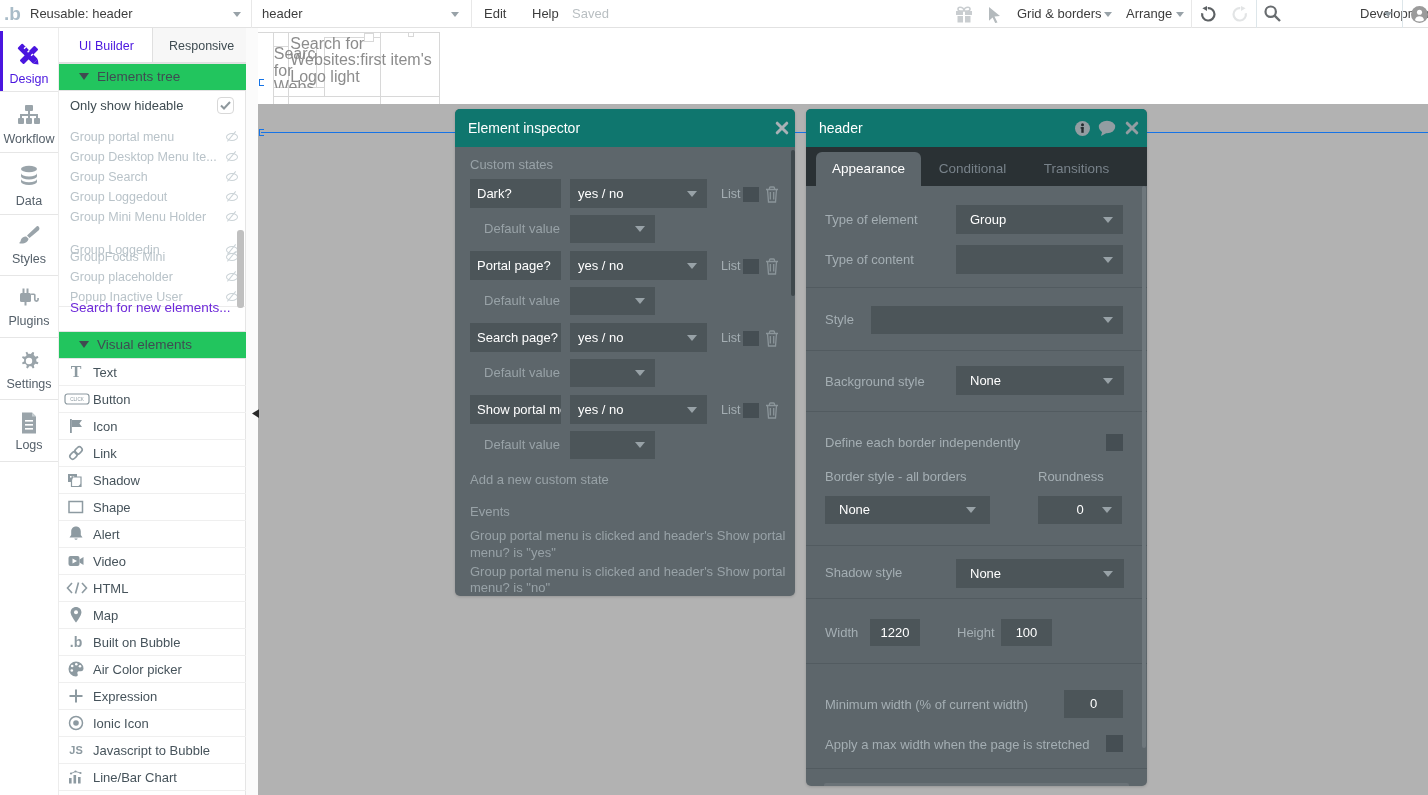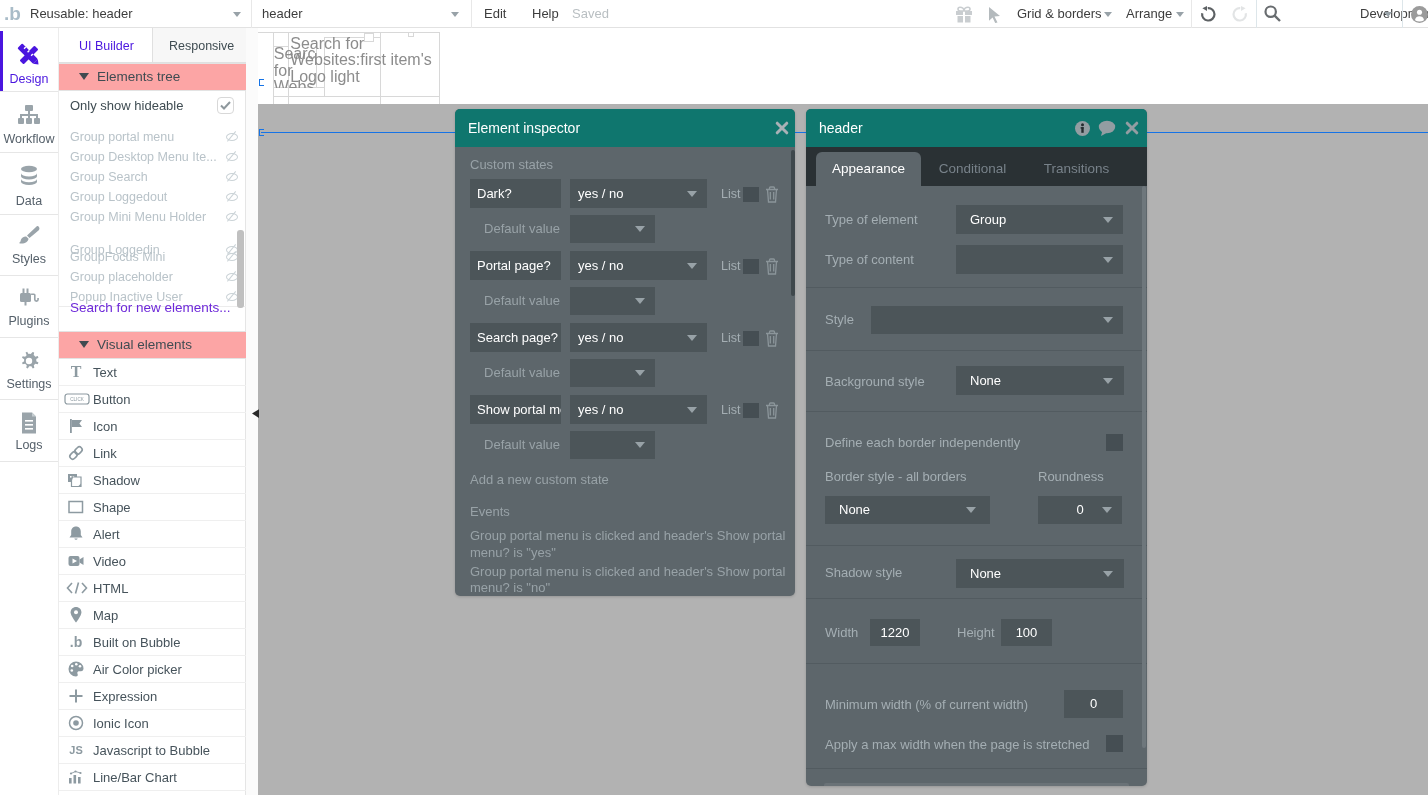--- a/index.html
+++ b/index.html
@@ -20,21 +20,21 @@
 
 #sidebar { position:absolute; left:0; top:28px; width:58px; height:767px; background:#fff; z-index:25; }
 #sidebar .sep { position:absolute; left:0; width:58px; height:1px; background:#e6e6e6; }
 #sidebar .lbl { position:absolute; width:58px; text-align:center; font-size:12.5px; color:#55606a; }
 #sidebar .icon { position:absolute; left:17px; width:24px; height:24px; }
 #designbar { position:absolute; left:0; top:3px; width:3px; height:60px; background:#4a16df; }
 
 
 #elpanel { position:absolute; left:58px; top:28px; width:187px; height:767px; background:#fff;
   border-left:1px solid #ececec; z-index:25; }
-#elpanel .hdr { position:absolute; left:0; width:187px; background:#fca5a5;
+#elpanel .hdr { position:absolute; left:0; width:187px; background:#22c55e;
   border-top:1px solid #e3e3e3; border-bottom:1px solid #e3e3e3; }
 #elpanel .hdr .tri { position:absolute; left:20px; top:9px; width:0; height:0;
   border-left:5.5px solid transparent; border-right:5.5px solid transparent; border-top:7px solid #404a50; }
 #elpanel .hdr .t { position:absolute; left:38px; top:5px; font-size:13.5px; color:#3f4c52; }
 .lrow { position:absolute; left:0; width:187px; height:20px; line-height:20px;
   font-size:12.5px; color:#b9c3c9; padding-left:11px; }
 .vrow { position:absolute; left:0; width:187px; border-bottom:1px solid #efefef;
   font-size:13px; color:#46535b; }
 .vrow .vlbl { position:absolute; left:34px; top:50%; transform:translateY(-50%); }
 .vrow .vic { position:absolute; left:8px; top:50%; transform:translateY(-50%);

